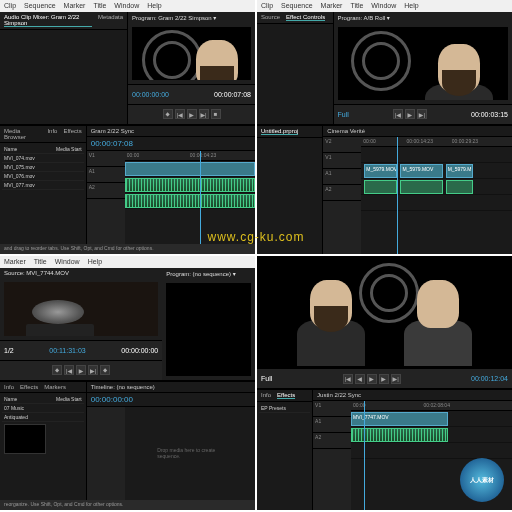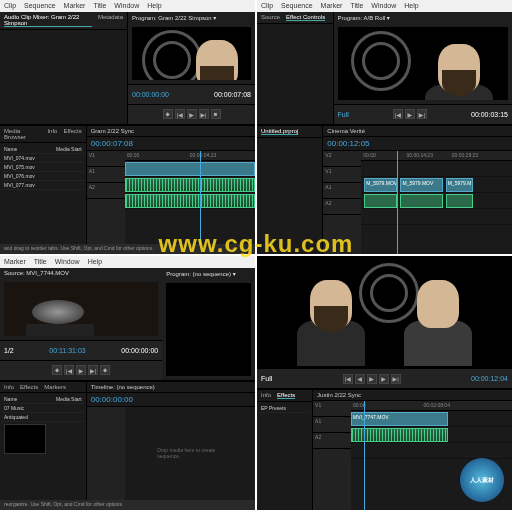--- a/index.html
+++ b/index.html
@@ -42,21 +42,21 @@
   .ruler .tick{position:absolute;font-size:5px;color:#888;top:1px}
   .track{height:16px;border-bottom:1px solid #111;position:relative}
   .clip-v{position:absolute;top:1px;height:14px;background:#3a7a8a;border:1px solid #5ac;font-size:5px;color:#fff;overflow:hidden;padding:1px}
   .clip-a{position:absolute;top:1px;height:14px;background:#2a6a4a;border:1px solid #4c8;overflow:hidden}
   .wave{position:absolute;inset:0;background:repeating-linear-gradient(90deg,#4c8 0 1px,transparent 1px 3px),linear-gradient(#2a6a4a,#1a4a2a)}
   .playhead{position:absolute;top:0;bottom:0;width:1px;background:#4ad;z-index:5}
   .statusbar{height:10px;background:#2a2a2a;font-size:5px;color:#999;padding:1px 4px}
   .turntable{position:absolute;left:14%;top:34%;width:68px;height:44px}
   .platter{width:52px;height:24px;background:radial-gradient(ellipse,#999 0%,#555 60%,#333 100%);border-radius:50%;position:absolute;left:6px;top:0}
   .base{width:68px;height:20px;background:#222;position:absolute;bottom:0;border-radius:2px}
-  .watermark{position:absolute;top:230px;left:50%;transform:translateX(-50%);font-size:24px;font-weight:bold;color:rgba(255,220,30,0.85);z-index:100;letter-spacing:1px}
+  .watermark{position:absolute;top:230px;left:50%;transform:translateX(-50%);font-size:12px;font-weight:normal;color:rgba(255,220,30,0.85);z-index:100;letter-spacing:1px}
   .cglogo{position:absolute;bottom:8px;right:8px;width:44px;height:44px;background:radial-gradient(circle,#5bd 0%,#269 70%);border-radius:50%;display:flex;align-items:center;justify-content:center;font-size:6px;color:#fff;z-index:50;font-weight:bold}
   .thumb{width:42px;height:30px;background:#000;border:1px solid #333;margin:2px;position:relative}
   .empty-msg{position:absolute;top:50%;left:50%;transform:translate(-50%,-50%);font-size:5px;color:#666}
 </style>
 </head>
 <body>
 
 <div class="watermark">www.cg-ku.com</div>
 
 <div class="grid">
@@ -210,23 +210,20 @@
   <div class="lower">
     <div class="project" style="width:26%">
       <div class="panel-tabs">
             <span class="active">Untitled.prproj</span>
           </div>
       <div class="proj-list"></div>
     </div>
     <div class="timeline">
       <div class="tl-header">
             <span>Cinema Verité</span>
-          </div>
-      <div class="tl-header">
-            <span class="tc">00:00:12:05</span>
           </div>
       <div class="tl-tracks">
         <div class="track-heads">
           <div class="track-head">V2</div>
           <div class="track-head">V1</div>
           <div class="track-head">A1</div>
           <div class="track-head">A2</div>
         </div>
         <div class="track-area">
           <div class="ruler">

